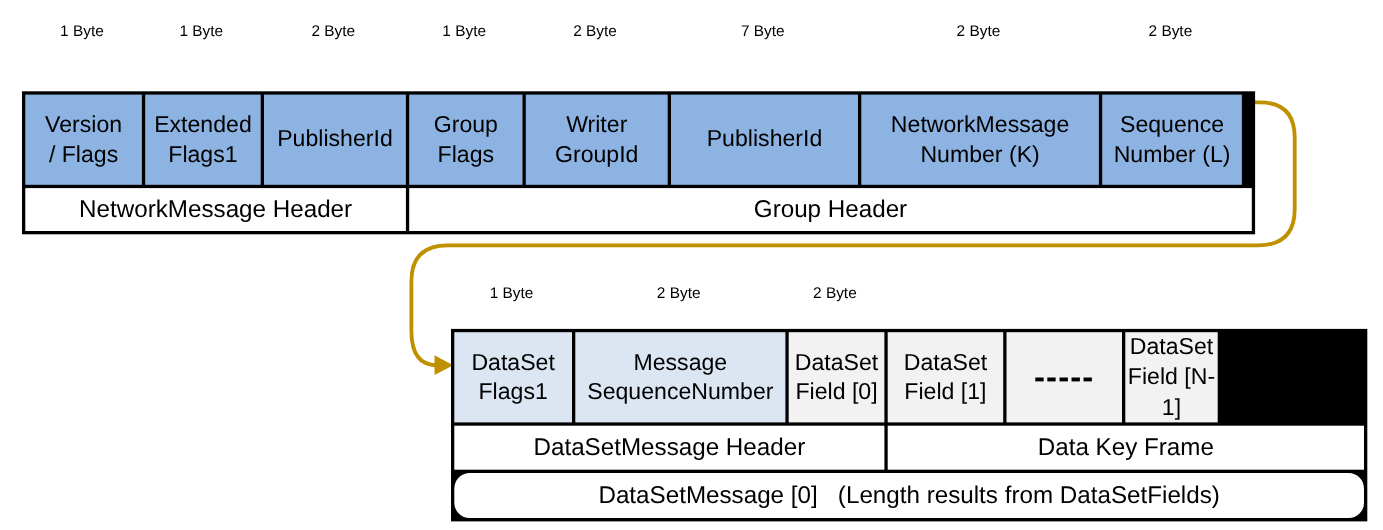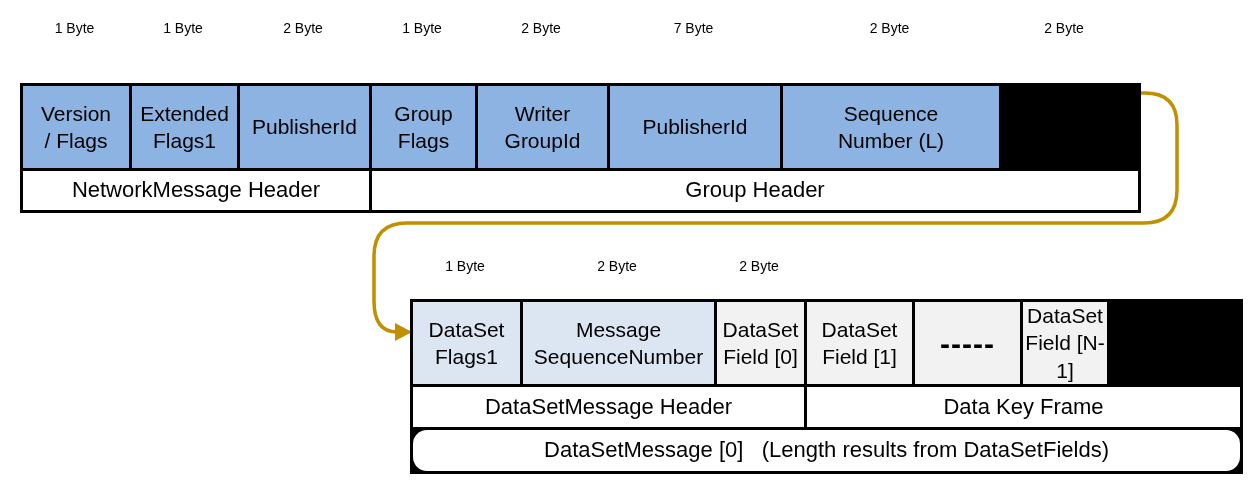--- a/index.html
+++ b/index.html
@@ -111,20 +111,22 @@
     <div class="cell blue">Version
 / Flags</div>
     <div class="cell blue">Extended
 Flags1</div>
     <div class="cell blue">PublisherId</div>
     <div class="cell blue">Group
 Flags</div>
     <div class="cell blue">Writer
 GroupId</div>
     <div class="cell blue">PublisherId</div>
+    <div class="cell blue">NetworkMessage
+Number (K)</div>
     <div class="cell blue">Sequence
 Number (L)</div>
     <div class="cell section span-3">NetworkMessage Header</div>
     <div class="cell section span-5">Group Header</div>
   </div>
 
   <div class="byte-row" style="left:410px; top:248px;">
     <div class="byte-label" style="width:110px">1 Byte</div>
     <div class="byte-label" style="width:194px">2 Byte</div>
     <div class="byte-label" style="width:90px">2 Byte</div>

